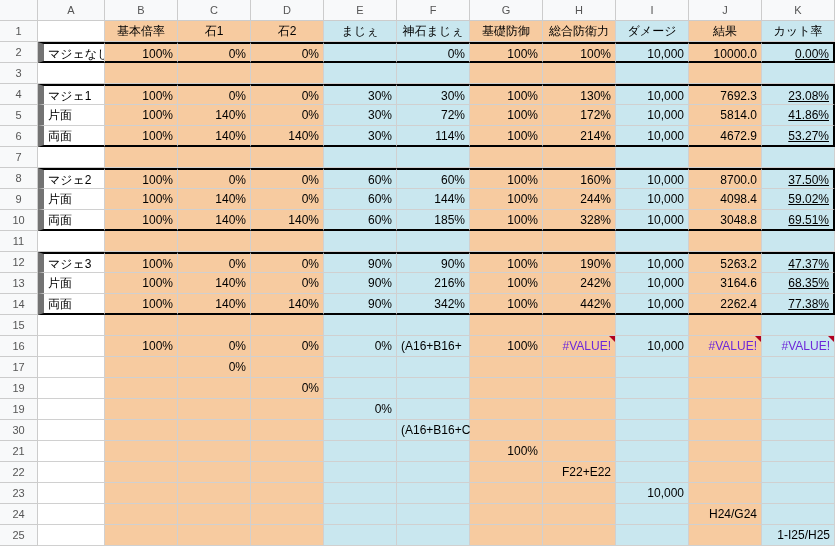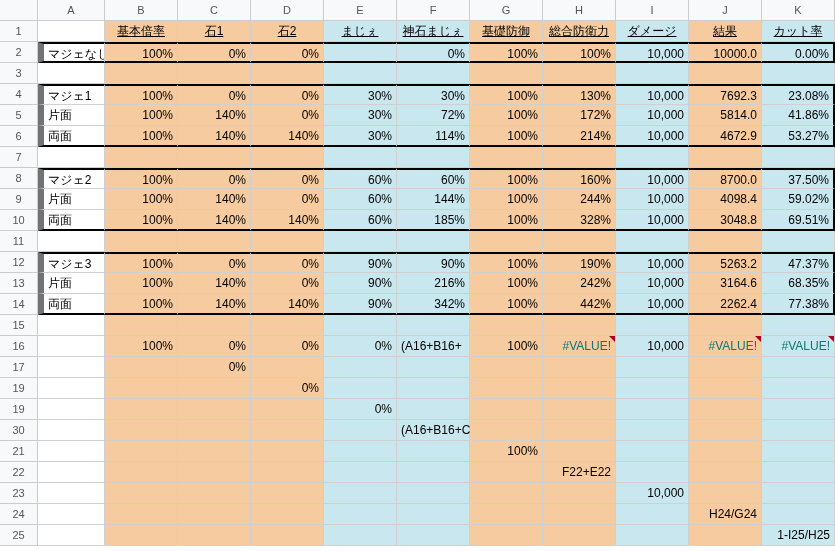--- a/index.html
+++ b/index.html
@@ -3,30 +3,30 @@
 <meta charset="utf-8">
 <style>
   * { box-sizing: border-box; margin: 0; padding: 0; }
   body { font-family: Arial, sans-serif; font-size: 12px; background: #fff; user-select: none; }
   .sheet { display: grid; grid-template-columns: 38px 67px repeat(10, 73px); width: 835px; }
   .cell { border-right: 1px solid #d0d0d0; border-bottom: 1px solid #d0d0d0; height: 21px; line-height: 20px; padding: 0 4px; overflow: hidden; white-space: nowrap; position: relative; }
   .colhdr, .rowhdr { background: #f8f9fa; color: #555; text-align: center; font-size: 11px; border-right: 1px solid #ccc; border-bottom: 1px solid #ccc; }
   .corner { background: #f8f9fa; border-right: 1px solid #ccc; border-bottom: 1px solid #ccc; }
   .txt { text-align: left; }
   .num { text-align: right; }
-  .ctr { text-align: center; text-decoration: underline; }
+  .ctr { text-align: center; }
   .peach { background: #f7cba0; }
   .blue { background: #c9e7ef; }
-  .err { color: #0f766e; }
+  .err { color: #6d28d9; }
   .flag::after { content:""; position:absolute; top:0; right:0; border-top:6px solid #b00020; border-left:6px solid transparent; }
   
   .btop { border-top: 2px solid #000; }
   .bbot { border-bottom: 2px solid #000; }
   .bleft { border-left: 6px solid #737373; }
-  .bright { border-right: 2px solid #000; }
+  .bright { border-right: 2px solid #000; text-decoration: underline; }
 </style>
 </head>
 <body>
 
 <div class="sheet" id="sheet">
     <div class="cell corner"></div>
     <div class="cell colhdr">A</div>
     <div class="cell colhdr">B</div>
     <div class="cell colhdr">C</div>
     <div class="cell colhdr">D</div>

